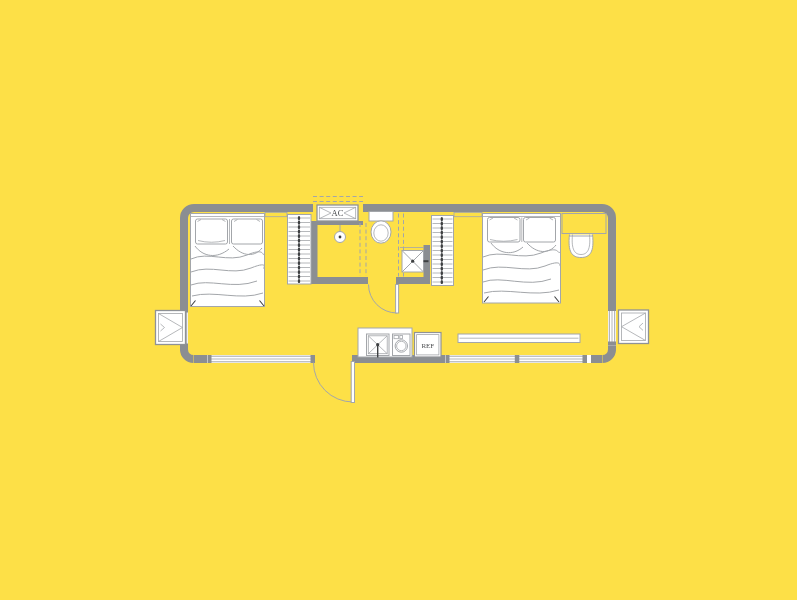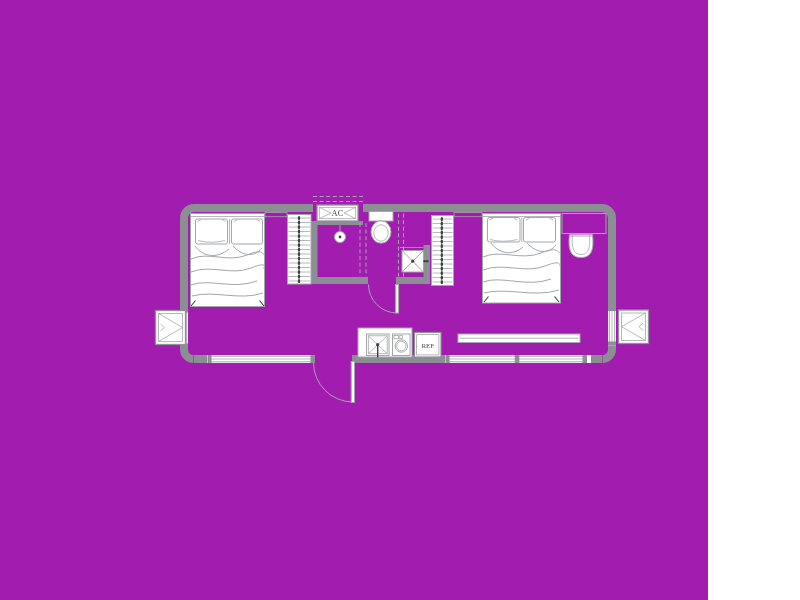--- a/index.html
+++ b/index.html
@@ -1,17 +1,17 @@
 <!DOCTYPE html>
 <html><head>
 <meta charset="utf-8">
 <title>Floor Plan</title>
 <style>
   html,body{margin:0;padding:0;background:#ffffff;}
-  .stage{position:relative;width:708px;height:600px;background:#a21caf;overflow:hidden;font-family:"Liberation Sans",sans-serif;}
+  .stage{position:relative;width:797px;height:600px;background:#fde047;overflow:hidden;font-family:"Liberation Sans",sans-serif;}
   svg{position:absolute;left:0;top:0;}
   .ln{stroke:#a3a6aa;stroke-width:1;fill:none;}
   .lnf{stroke:#a3a6aa;stroke-width:1;fill:#ffffff;}
   .ln8{stroke:#a3a6aa;stroke-width:.8;fill:none;}
   .med{stroke:#8f9296;stroke-width:1.3;fill:#ffffff;}
   .dash{stroke:#a3a6aa;stroke-width:1;fill:none;stroke-dasharray:4 2.6;}
   .dk{stroke:#3e4042;fill:none;}
   .wht{fill:#ffffff;stroke:none;}
   text{font-family:"Liberation Serif",serif;fill:#4b4d50;}
 </style>

